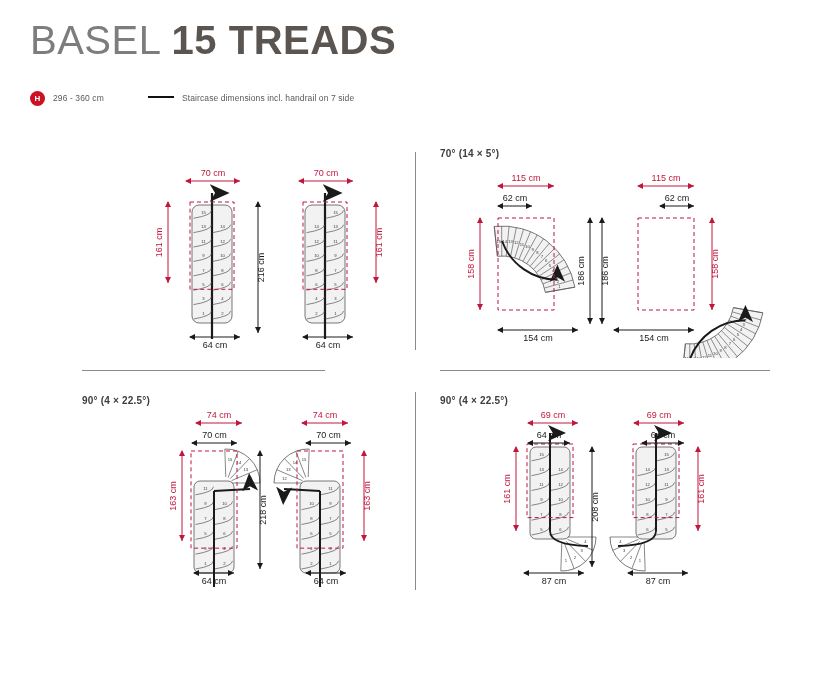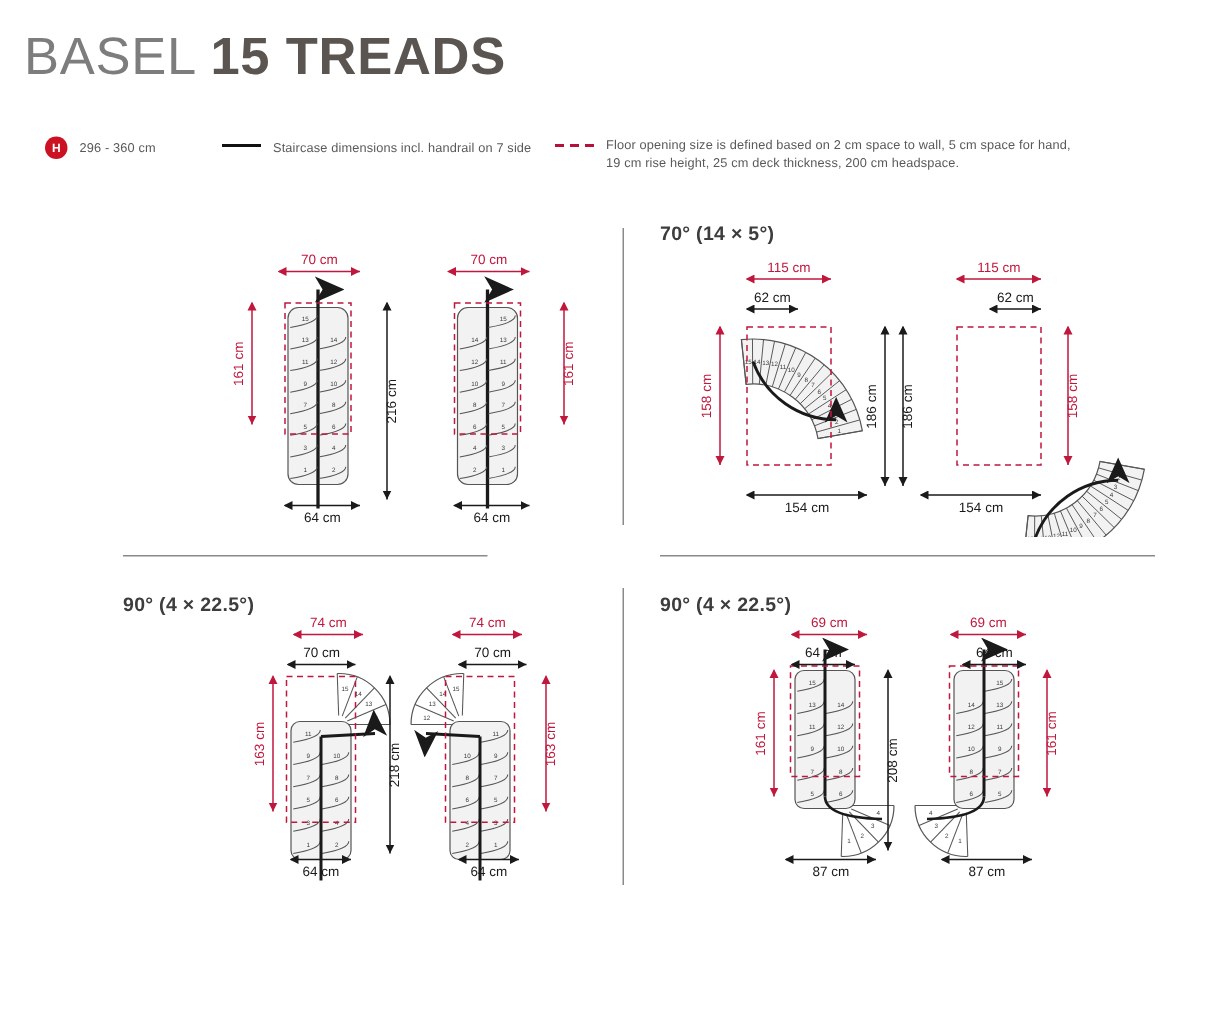--- a/index.html
+++ b/index.html
@@ -12,22 +12,22 @@
   }
   #page {
     position: relative;
     width: 815px; height: 687px;
     background: #ffffff;
   }
 
   
   #title {
     position: absolute;
-    left: 16px; top: 18px;
-    font-size: 35px;
+    left: 30px; top: 18px;
+    font-size: 40px;
     letter-spacing: 0.5px;
     color: #6b6b6b;
     white-space: nowrap;
   }
   #title .light { font-weight: 300; color: #7d7d7d; }
   #title .bold  { font-weight: 700; color: #5a5550; }
 
   
   #legend {
     position: absolute;
@@ -72,21 +72,21 @@
   .vrule {
     position: absolute;
     width: 0;
     border-left: 1px solid #8a8a8a;
   }
 
   
   .quadrant { position: absolute; }
   .angle-label {
     position: absolute;
-    font-size: 13px;
+    font-size: 10px;
     font-weight: 700;
     color: #3d3d3d;
     white-space: nowrap;
     letter-spacing: 0.2px;
   }
   .svg-stage { position: absolute; left: 0; top: 0; }
 
   
 </style>
 </head>
@@ -105,25 +105,20 @@
         <span>H</span>
       </div>
       <div class="legend-text" style="margin-top:2px;text-align:right;">296 - 360 cm</div>
     </div>
 
     <div class="legend-item" style="left:118px; top:0px;">
       <div class="legend-rule-solid"></div>
       <div class="legend-text" style="margin-top:2px;">Staircase dimensions incl. handrail on 7 side</div>
     </div>
 
-    <div class="legend-item" style="left:340px; top:0px;">
-      <div class="legend-rule-dashed"></div>
-      <div class="legend-text">Floor opening size is defined based on 2 cm space to wall, 5 cm space for hand,
-19 cm rise height, 25 cm deck thickness, 200 cm headspace.</div>
-    </div>
 
   </div>
 
   <div class="hrule" style="left:82px;  top:370px; width:243px;"></div>
   <div class="hrule" style="left:440px; top:370px; width:330px;"></div>
   <div class="vrule" style="left:415px; top:152px; height:198px;"></div>
   <div class="vrule" style="left:415px; top:392px; height:198px;"></div>
 
   <div class="quadrant" style="left:140px; top:155px; width:265px; height:200px;">
     <svg class="svg-stage" width="265" height="200" viewBox="0 0 265 200">

